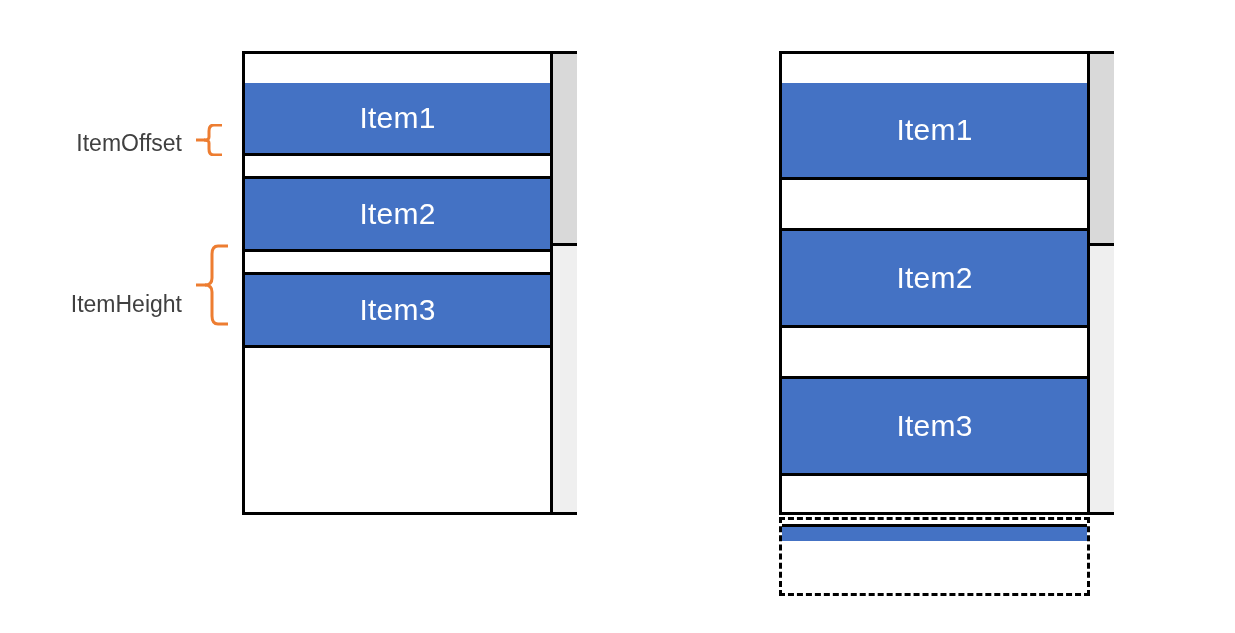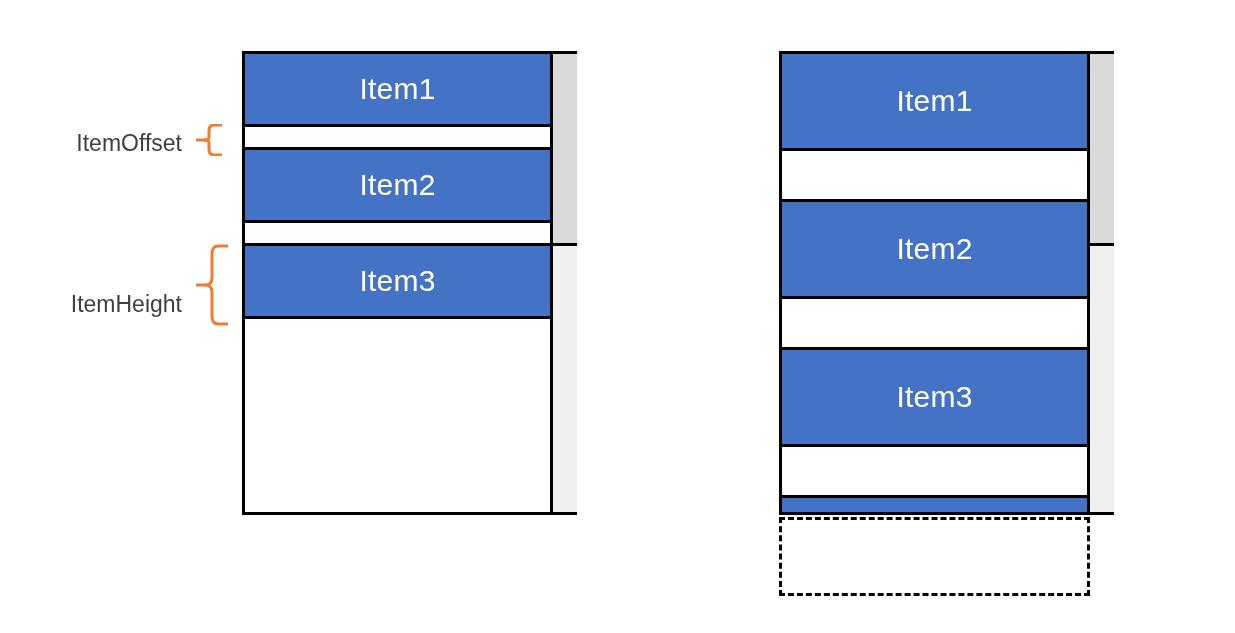--- a/index.html
+++ b/index.html
@@ -27,20 +27,21 @@
     position: absolute;
     box-sizing: border-box;
     border: 3px solid #000000;
     background: #ffffff;
   }
 
   .viewport {
     position: absolute;
     box-sizing: border-box;
     overflow: hidden;
+    margin-top: 29px;
   }
 
   .item {
     position: absolute;
     box-sizing: border-box;
     background: #4472C4;
     border-top: 3px solid #000000;
     border-bottom: 3px solid #000000;
     display: flex;
     align-items: center;

